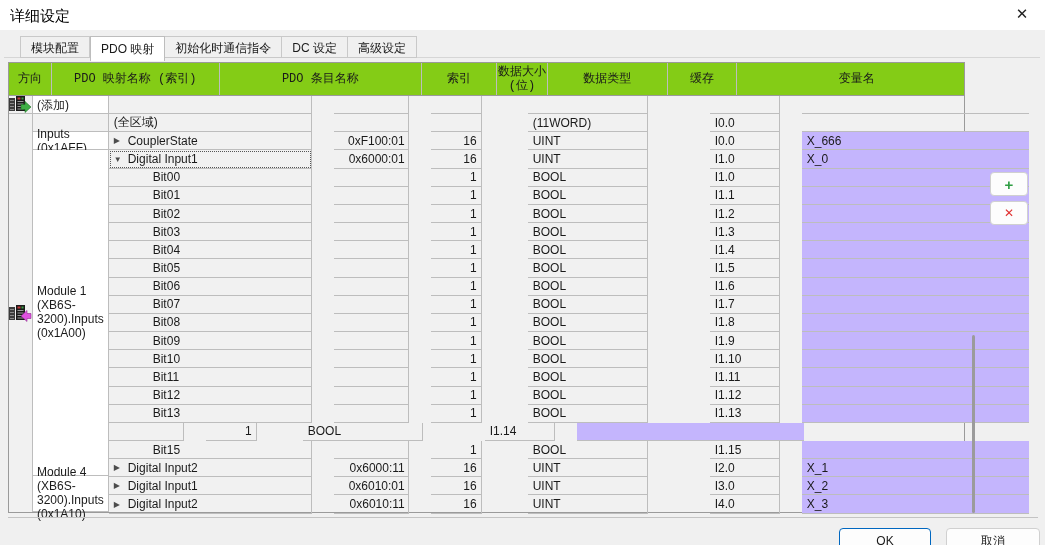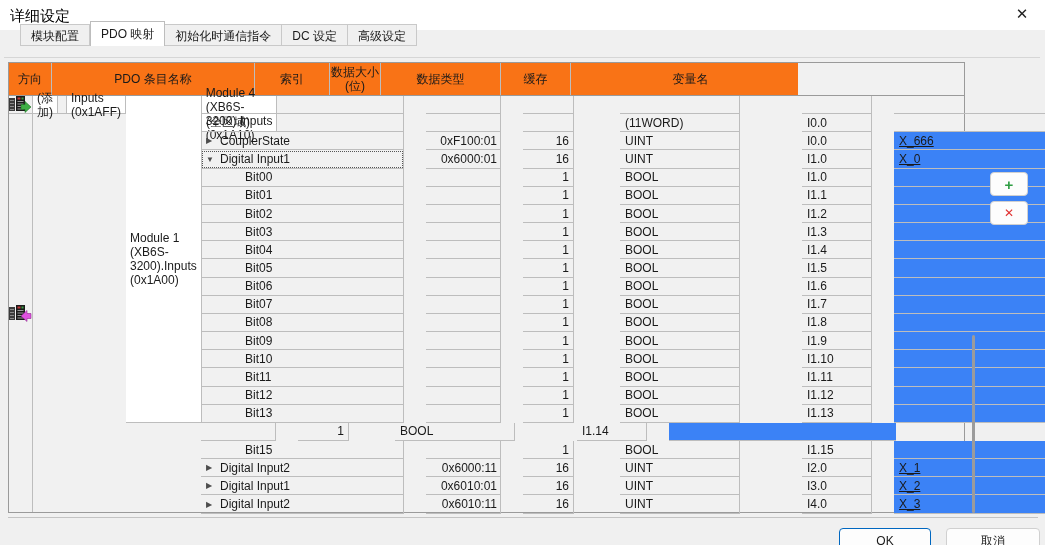--- a/index.html
+++ b/index.html
@@ -7,48 +7,48 @@
     width:1045px;height:545px;overflow:hidden;background:#f0f0f0;
     font-family:"Liberation Sans","DejaVu Sans",sans-serif;font-size:12px;color:#1a1a1a;
     position:relative;
   }
   
   .titlebar{position:absolute;left:0;top:0;width:1045px;height:30px;background:#ffffff;}
   .title{position:absolute;left:10px;top:7px;font-size:15px;color:#000;}
   .close-btn{position:absolute;right:6px;top:2px;width:34px;height:24px;
     display:flex;align-items:center;justify-content:center;font-size:15px;color:#222;cursor:pointer;}
   
-  .tabs{position:absolute;left:8px;top:24px;height:22px;display:flex;align-items:flex-end;padding-left:12px;}
+  .tabs{position:absolute;left:8px;top:36px;height:22px;display:flex;align-items:flex-start;padding-left:12px;}
   .tab{height:22px;line-height:22px;padding:0 10px;background:#f0f0f0;color:#1a1a1a;
     border:1px solid #c9c9c9;border-left:none;box-sizing:border-box;white-space:nowrap;}
   .tab:first-child{border-left:1px solid #c9c9c9;}
   .tab.active{background:#ffffff;height:25px;line-height:25px;border:1px solid #bdbdbd;border-bottom:none;position:relative;z-index:2;}
   .tabstrip-line{position:absolute;left:4px;top:57px;width:1036px;height:1px;background:#d6d6d6;}
   
   :root{--rh:18.17px;--line:#bdbdbd;--graycell:#f1f1f1;}
   .table{position:absolute;left:8px;top:62px;width:957px;height:451px;
     border:1px solid #9a9a9a;box-sizing:border-box;background:var(--graycell);}
   .thead{display:flex;height:33px;border-bottom:1px solid #9a9a9a;box-sizing:border-box;}
   .th{box-sizing:border-box;border-right:1px solid var(--line);display:flex;flex-direction:column;
-    align-items:center;justify-content:center;text-align:center;line-height:14px;background:#f97316;}
+    align-items:center;justify-content:center;text-align:center;line-height:14px;background:#84cc16;font-family:Liberation Mono, monospace;}
   .th:last-child{border-right:none;padding-left:12px;}
   .tbody{display:flex;height:416px;}
   .col-direction{width:43px;display:flex;flex-direction:column;}
-  .col-mapping{width:168px;display:flex;flex-direction:row;}
+  .col-mapping{width:168px;display:flex;flex-direction:column;}
   .dcell{box-sizing:border-box;border-right:1px solid var(--line);border-bottom:1px solid var(--line);
     display:flex;align-items:center;justify-content:center;}
   .dcell:last-child{border-bottom:none;}
   .mcell{box-sizing:border-box;border-right:1px solid var(--line);border-bottom:1px solid var(--line);
     display:flex;align-items:center;padding:0 4px;line-height:14px;}
   .mcell.white{background:#ffffff;}
   .grid{flex:1;display:flex;flex-direction:column;}
   .grow{display:flex;height:var(--rh);box-sizing:border-box;gap:22px;}
   .cell{box-sizing:border-box;border-right:1px solid var(--line);border-bottom:1px solid var(--line);
     display:flex;align-items:center;overflow:hidden;white-space:nowrap;height:var(--rh);}
-  .cell.white{background:#3b82f6;text-decoration:underline;}
+  .cell.white{background:#c4b5fd;}
   .cell.c-entry{width:203px;padding-left:5px;}
   .cell.c-entry.indent{padding-left:44px;}
   .cell.c-entry.selected{outline:1px dotted #555;outline-offset:-2px;}
   .cell.c-index{width:75px;justify-content:flex-end;padding-right:3px;}
   .cell.c-size{width:51px;justify-content:flex-end;padding-right:4px;}
   .cell.c-type{width:120px;padding-left:5px;margin-left:24px;}
   .cell.c-buffer{width:70px;padding-left:5px;margin-left:40px;}
   .cell.c-var{width:227px;padding-left:5px;border-right:none;}
   .exp{width:14px;font-size:8px;color:#4d4d4d;display:inline-block;flex:0 0 14px;}
   
@@ -82,20 +82,23 @@
     <div class="tab active">PDO 映射</div>
     <div class="tab">初始化时通信指令</div>
     <div class="tab">DC 设定</div>
     <div class="tab">高级设定</div>
   </div>
 
 <div class="table">
   <div class="thead">
     <div class="th" style="width:43px">
         <span>方向</span>
+      </div>
+    <div class="th" style="width:168px">
+        <span>PDO 映射名称 (索引)</span>
       </div>
     <div class="th" style="width:203px">
         <span>PDO 条目名称</span>
       </div>
     <div class="th" style="width:75px">
         <span>索引</span>
       </div>
     <div class="th" style="width:51px">
       <span>数据大小</span>
         <span>(位)</span>

